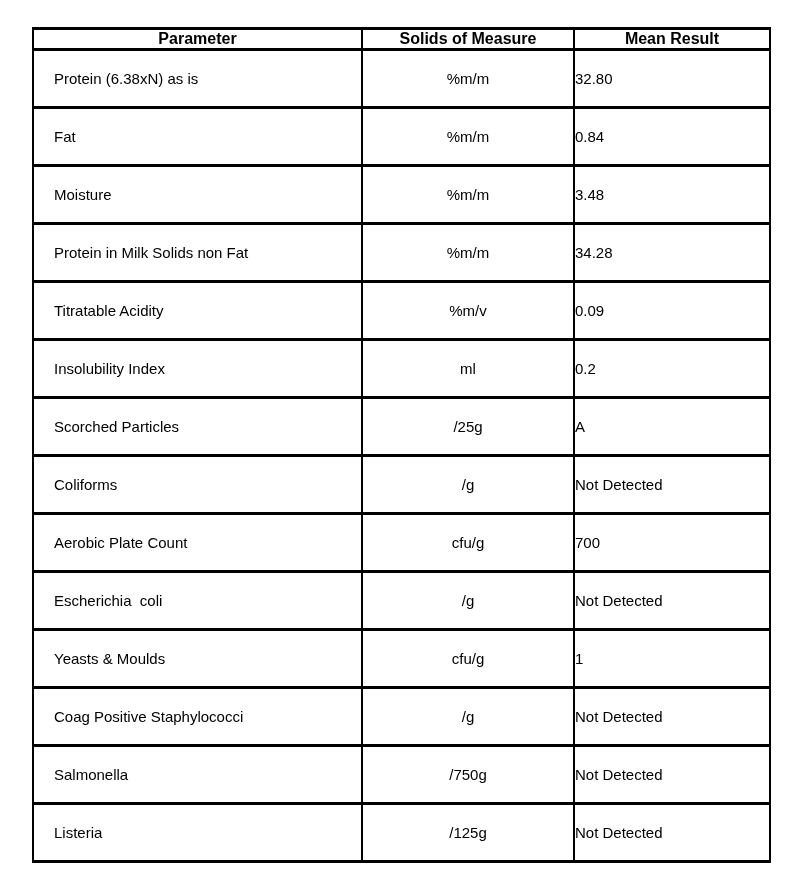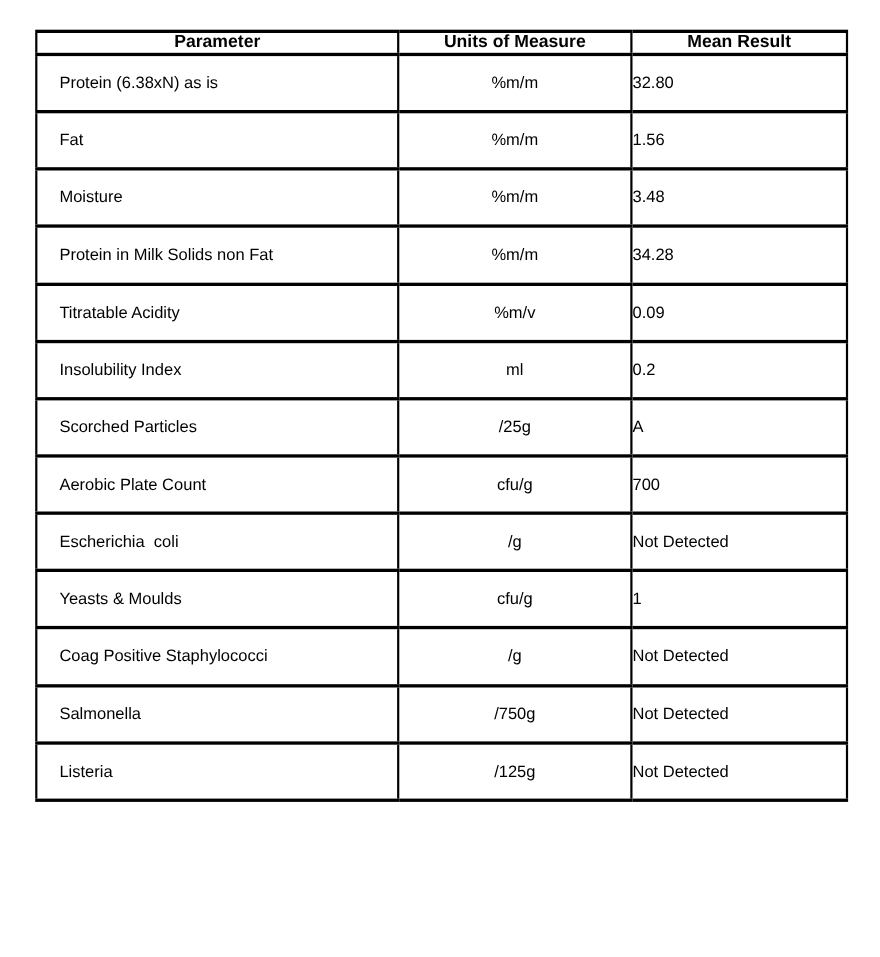--- a/index.html
+++ b/index.html
@@ -16,21 +16,21 @@
   }
   .table-wrap {
     position: absolute;
     left: 32px;
     top: 27px;
   }
   table.results {
     border-collapse: collapse;
     table-layout: fixed;
     width: 737px;
-    height: 702px;
+    height: 836px;
     background: #ffffff;
   }
   table.results th,
   table.results td {
     border: 2px solid #000000;
     border-top-width: 3px;
     border-bottom-width: 3px;
     vertical-align: middle;
     overflow: hidden;
   }
@@ -64,34 +64,34 @@
 <div class="table-wrap">
   <table class="results">
     <colgroup>
       <col style="width:329px">
       <col style="width:212px">
       <col style="width:196px">
     </colgroup>
     <thead>
       <tr>
         <th>Parameter</th>
-        <th>Units of Measure</th>
+        <th>Solids of Measure</th>
         <th>Mean Result</th>
       </tr>
     </thead>
     <tbody>
         <tr>
           <td class="param-cell">Protein (6.38xN) as is</td>
           <td class="units-cell">%m/m</td>
           <td class="result-cell">32.80</td>
         </tr>
         <tr>
           <td class="param-cell">Fat</td>
           <td class="units-cell">%m/m</td>
-          <td class="result-cell">1.56</td>
+          <td class="result-cell">0.84</td>
         </tr>
         <tr>
           <td class="param-cell">Moisture</td>
           <td class="units-cell">%m/m</td>
           <td class="result-cell">3.48</td>
         </tr>
         <tr>
           <td class="param-cell">Protein in Milk Solids non Fat</td>
           <td class="units-cell">%m/m</td>
           <td class="result-cell">34.28</td>
@@ -103,20 +103,25 @@
         </tr>
         <tr>
           <td class="param-cell">Insolubility Index</td>
           <td class="units-cell">ml</td>
           <td class="result-cell">0.2</td>
         </tr>
         <tr>
           <td class="param-cell">Scorched Particles</td>
           <td class="units-cell">/25g</td>
           <td class="result-cell">A</td>
+        </tr>
+        <tr>
+          <td class="param-cell">Coliforms</td>
+          <td class="units-cell">/g</td>
+          <td class="result-cell">Not Detected</td>
         </tr>
         <tr>
           <td class="param-cell">Aerobic Plate Count</td>
           <td class="units-cell">cfu/g</td>
           <td class="result-cell">700</td>
         </tr>
         <tr>
           <td class="param-cell">Escherichia  coli</td>
           <td class="units-cell">/g</td>
           <td class="result-cell">Not Detected</td>

